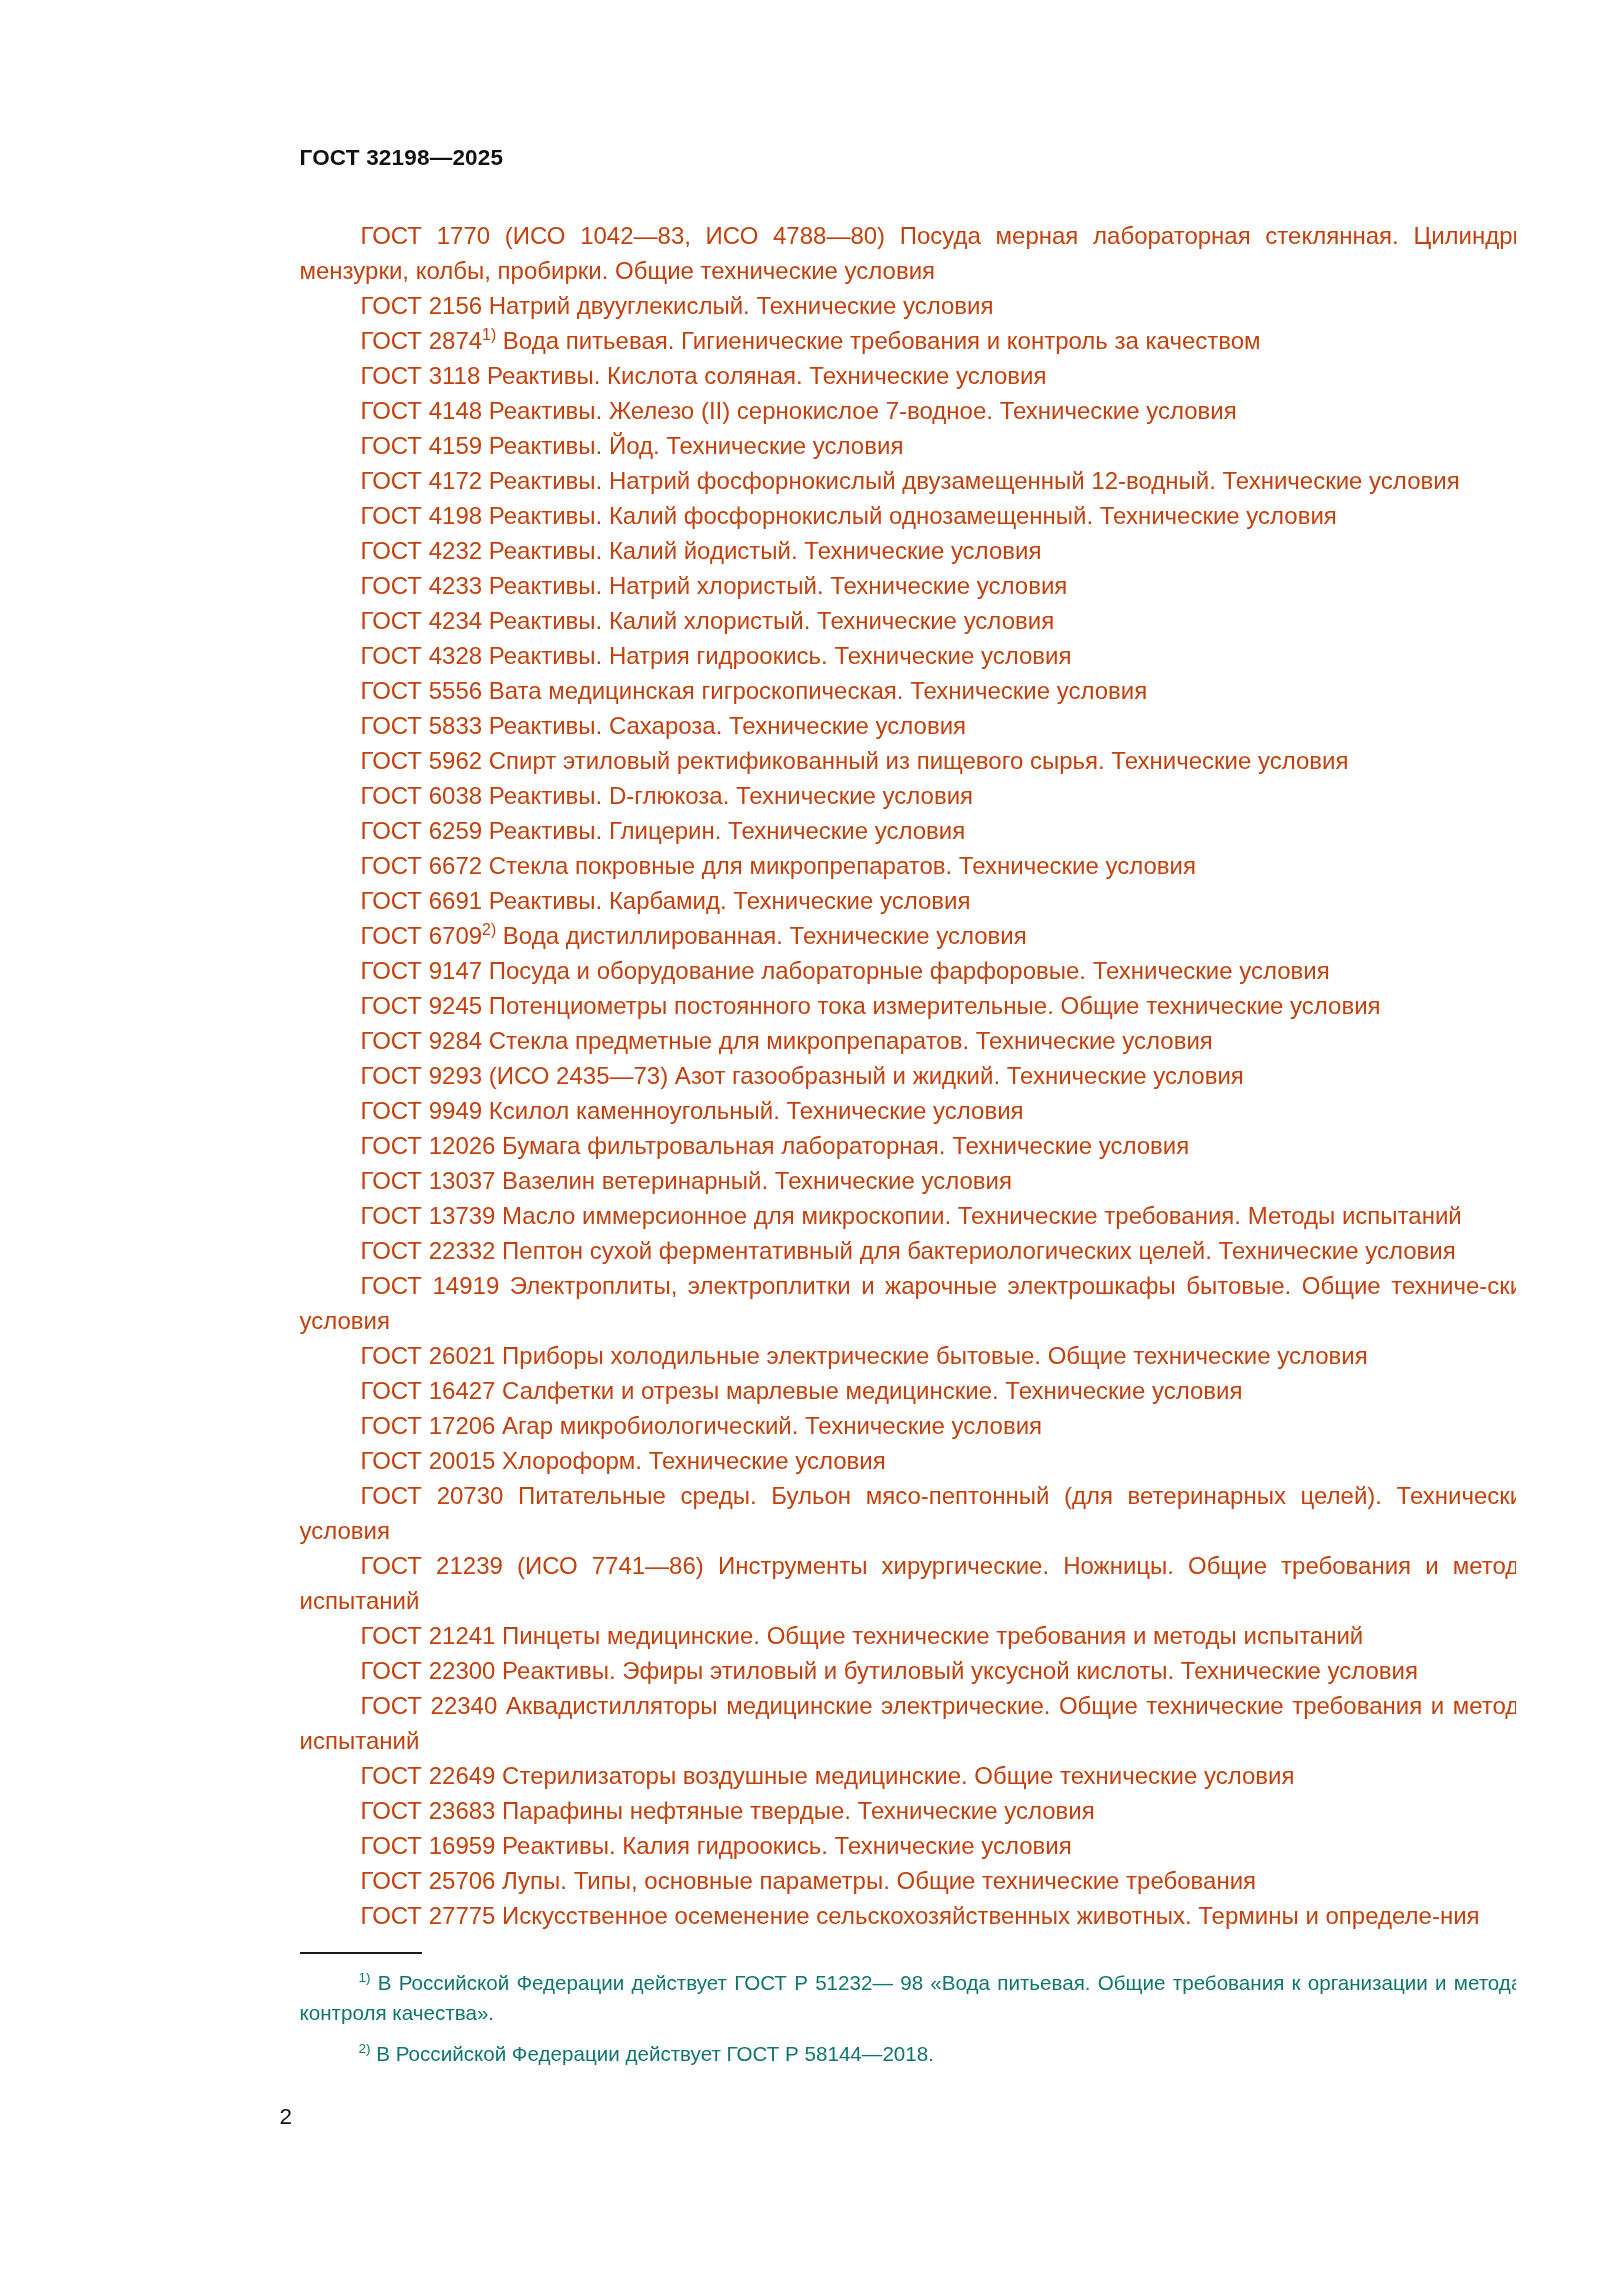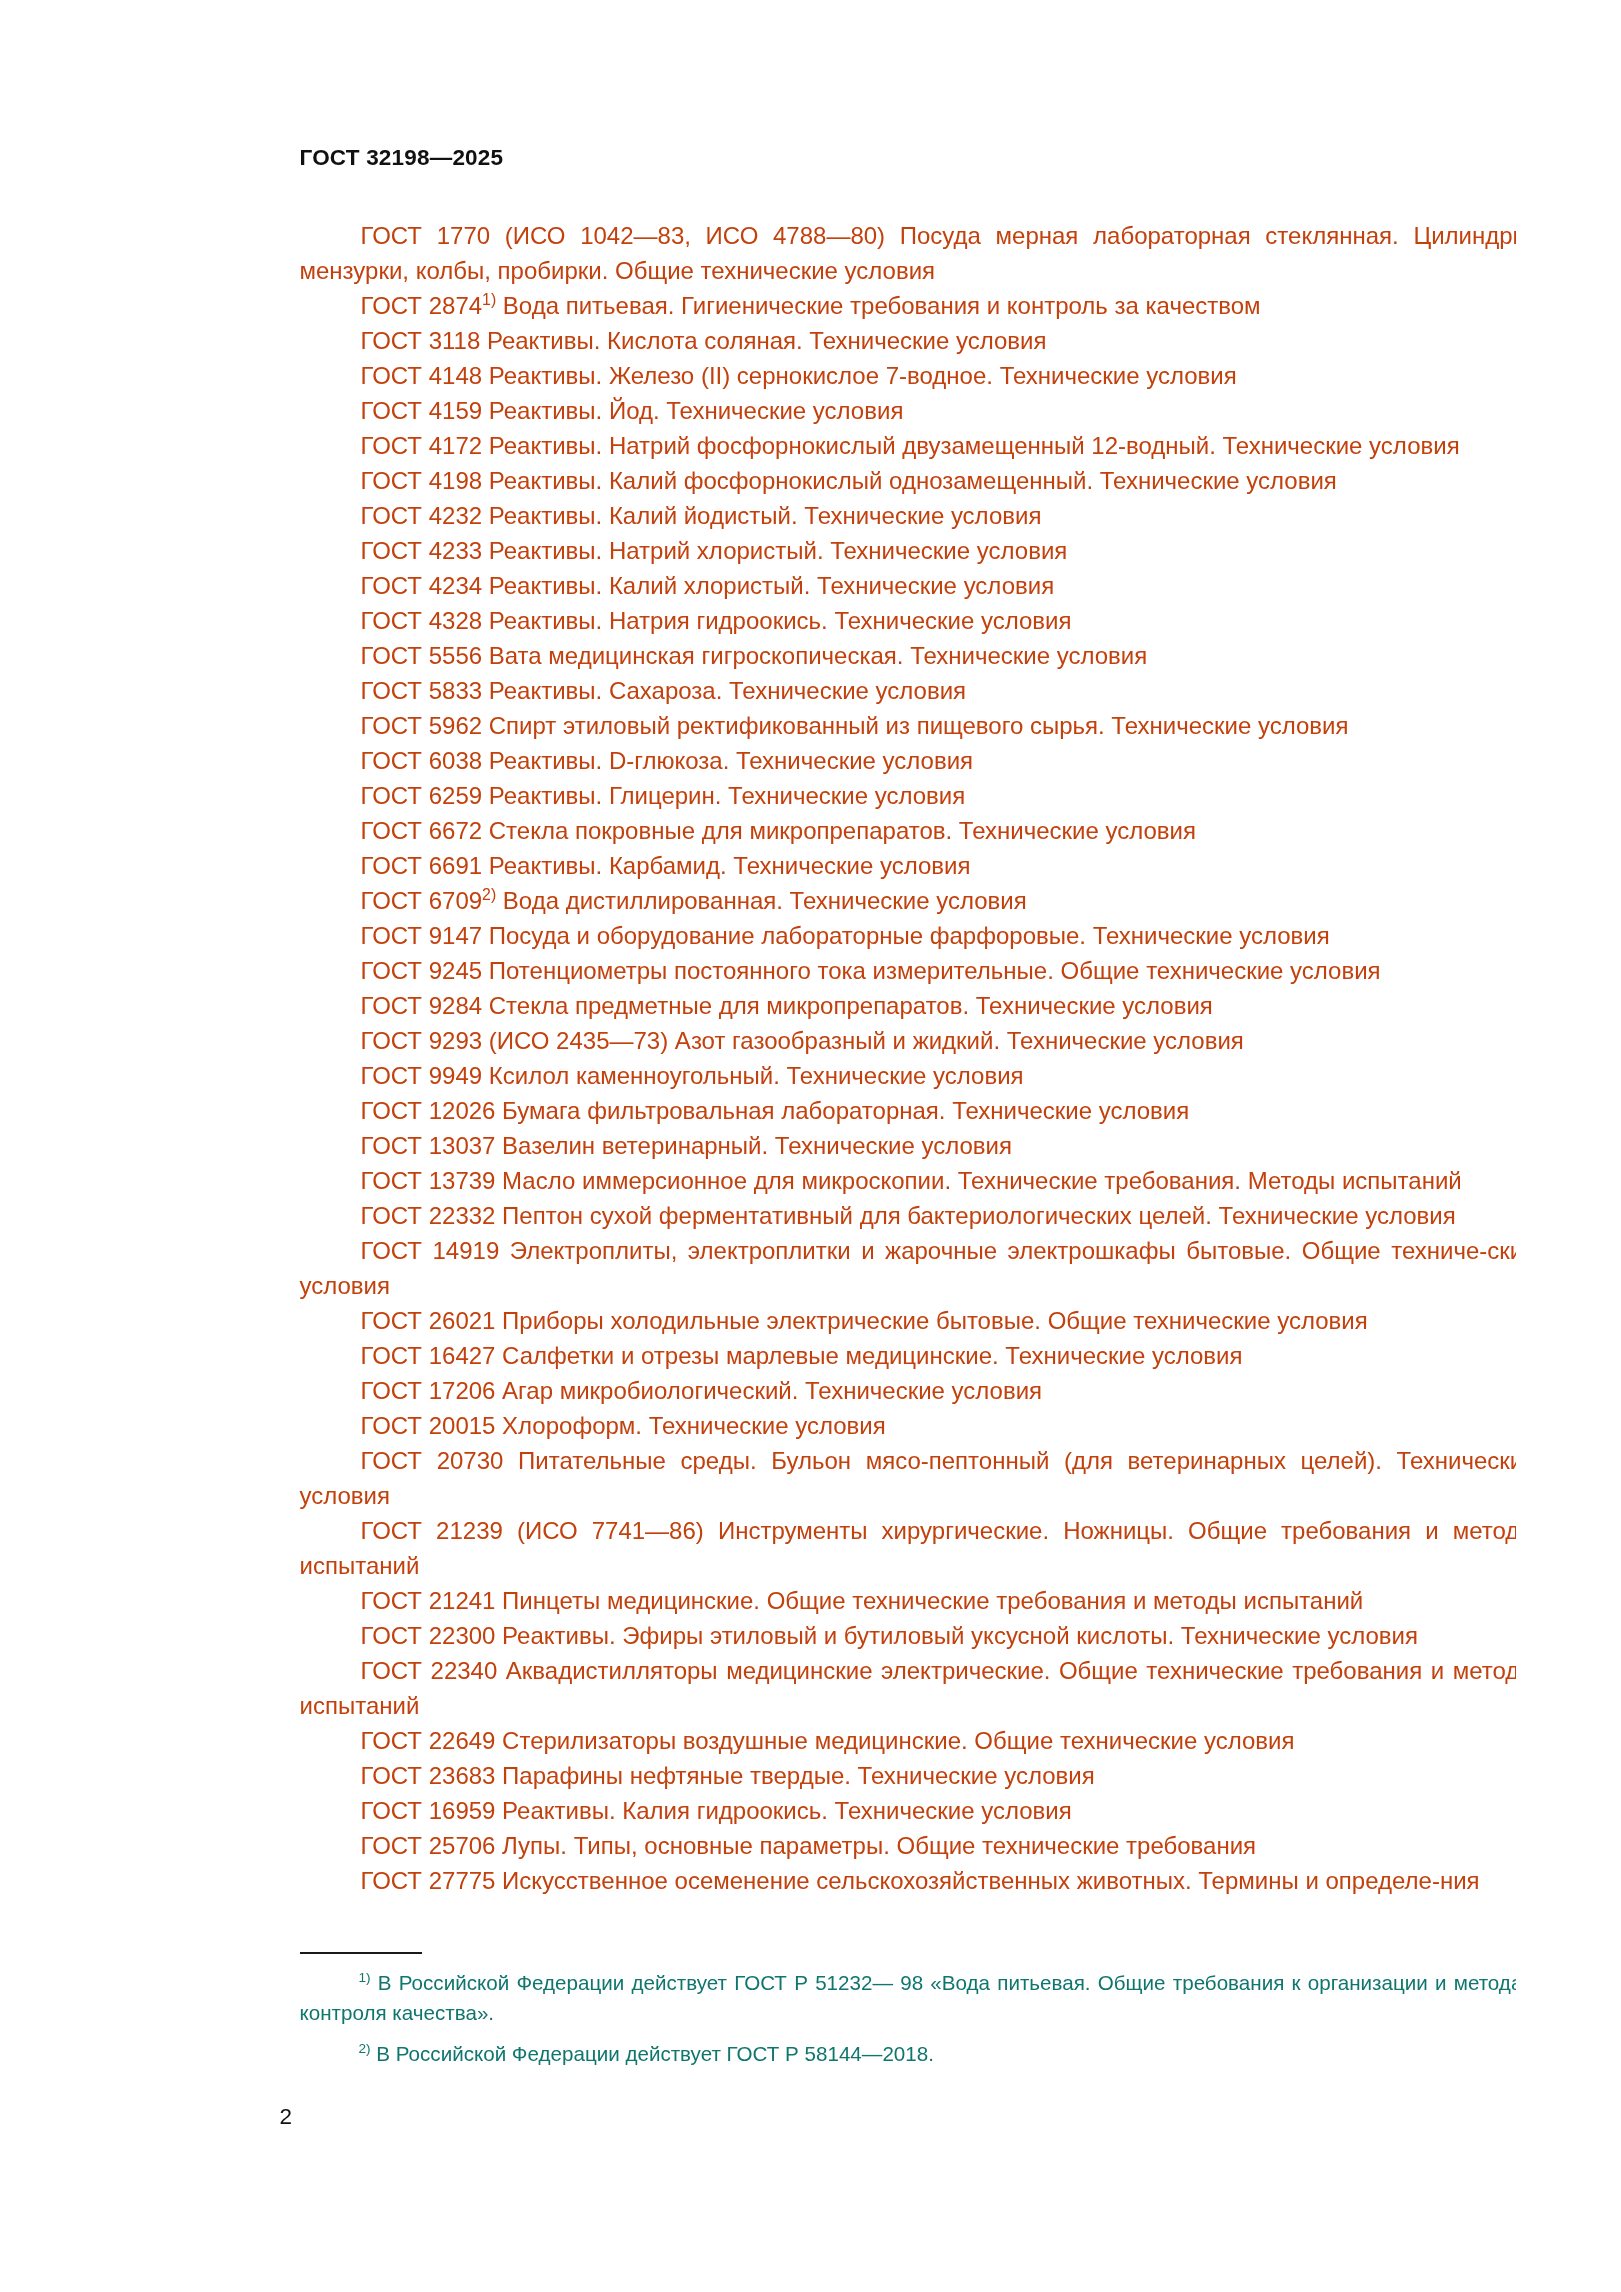--- a/index.html
+++ b/index.html
@@ -95,20 +95,21 @@
 </style>
 </head>
 <body>
 
 <div class="page">
 
   <div class="page-header">ГОСТ 32198—2025</div>
 
   <div class="content" id="refs-container">
       <p class="ref"><span>ГОСТ 1770 (ИСО 1042—83, ИСО 4788—80) Посуда мерная лабораторная стеклянная. Цилиндры, мензурки, колбы, пробирки. Общие технические условия</span></p>
+      <p class="ref"><span>ГОСТ 2156 Натрий двууглекислый. Технические условия</span></p>
       <p class="ref"><span>ГОСТ 2874</span><sup class="fn">1)</sup><span> Вода питьевая. Гигиенические требования и контроль за качеством</span></p>
       <p class="ref"><span>ГОСТ 3118 Реактивы. Кислота соляная. Технические условия</span></p>
       <p class="ref"><span>ГОСТ 4148 Реактивы. Железо (II) сернокислое 7-водное. Технические условия</span></p>
       <p class="ref"><span>ГОСТ 4159 Реактивы. Йод. Технические условия</span></p>
       <p class="ref"><span>ГОСТ 4172 Реактивы. Натрий фосфорнокислый двузамещенный 12-водный. Технические условия</span></p>
       <p class="ref"><span>ГОСТ 4198 Реактивы. Калий фосфорнокислый однозамещенный. Технические условия</span></p>
       <p class="ref"><span>ГОСТ 4232 Реактивы. Калий йодистый. Технические условия</span></p>
       <p class="ref"><span>ГОСТ 4233 Реактивы. Натрий хлористый. Технические условия</span></p>
       <p class="ref"><span>ГОСТ 4234 Реактивы. Калий хлористый. Технические условия</span></p>
       <p class="ref"><span>ГОСТ 4328 Реактивы. Натрия гидроокись. Технические условия</span></p>

